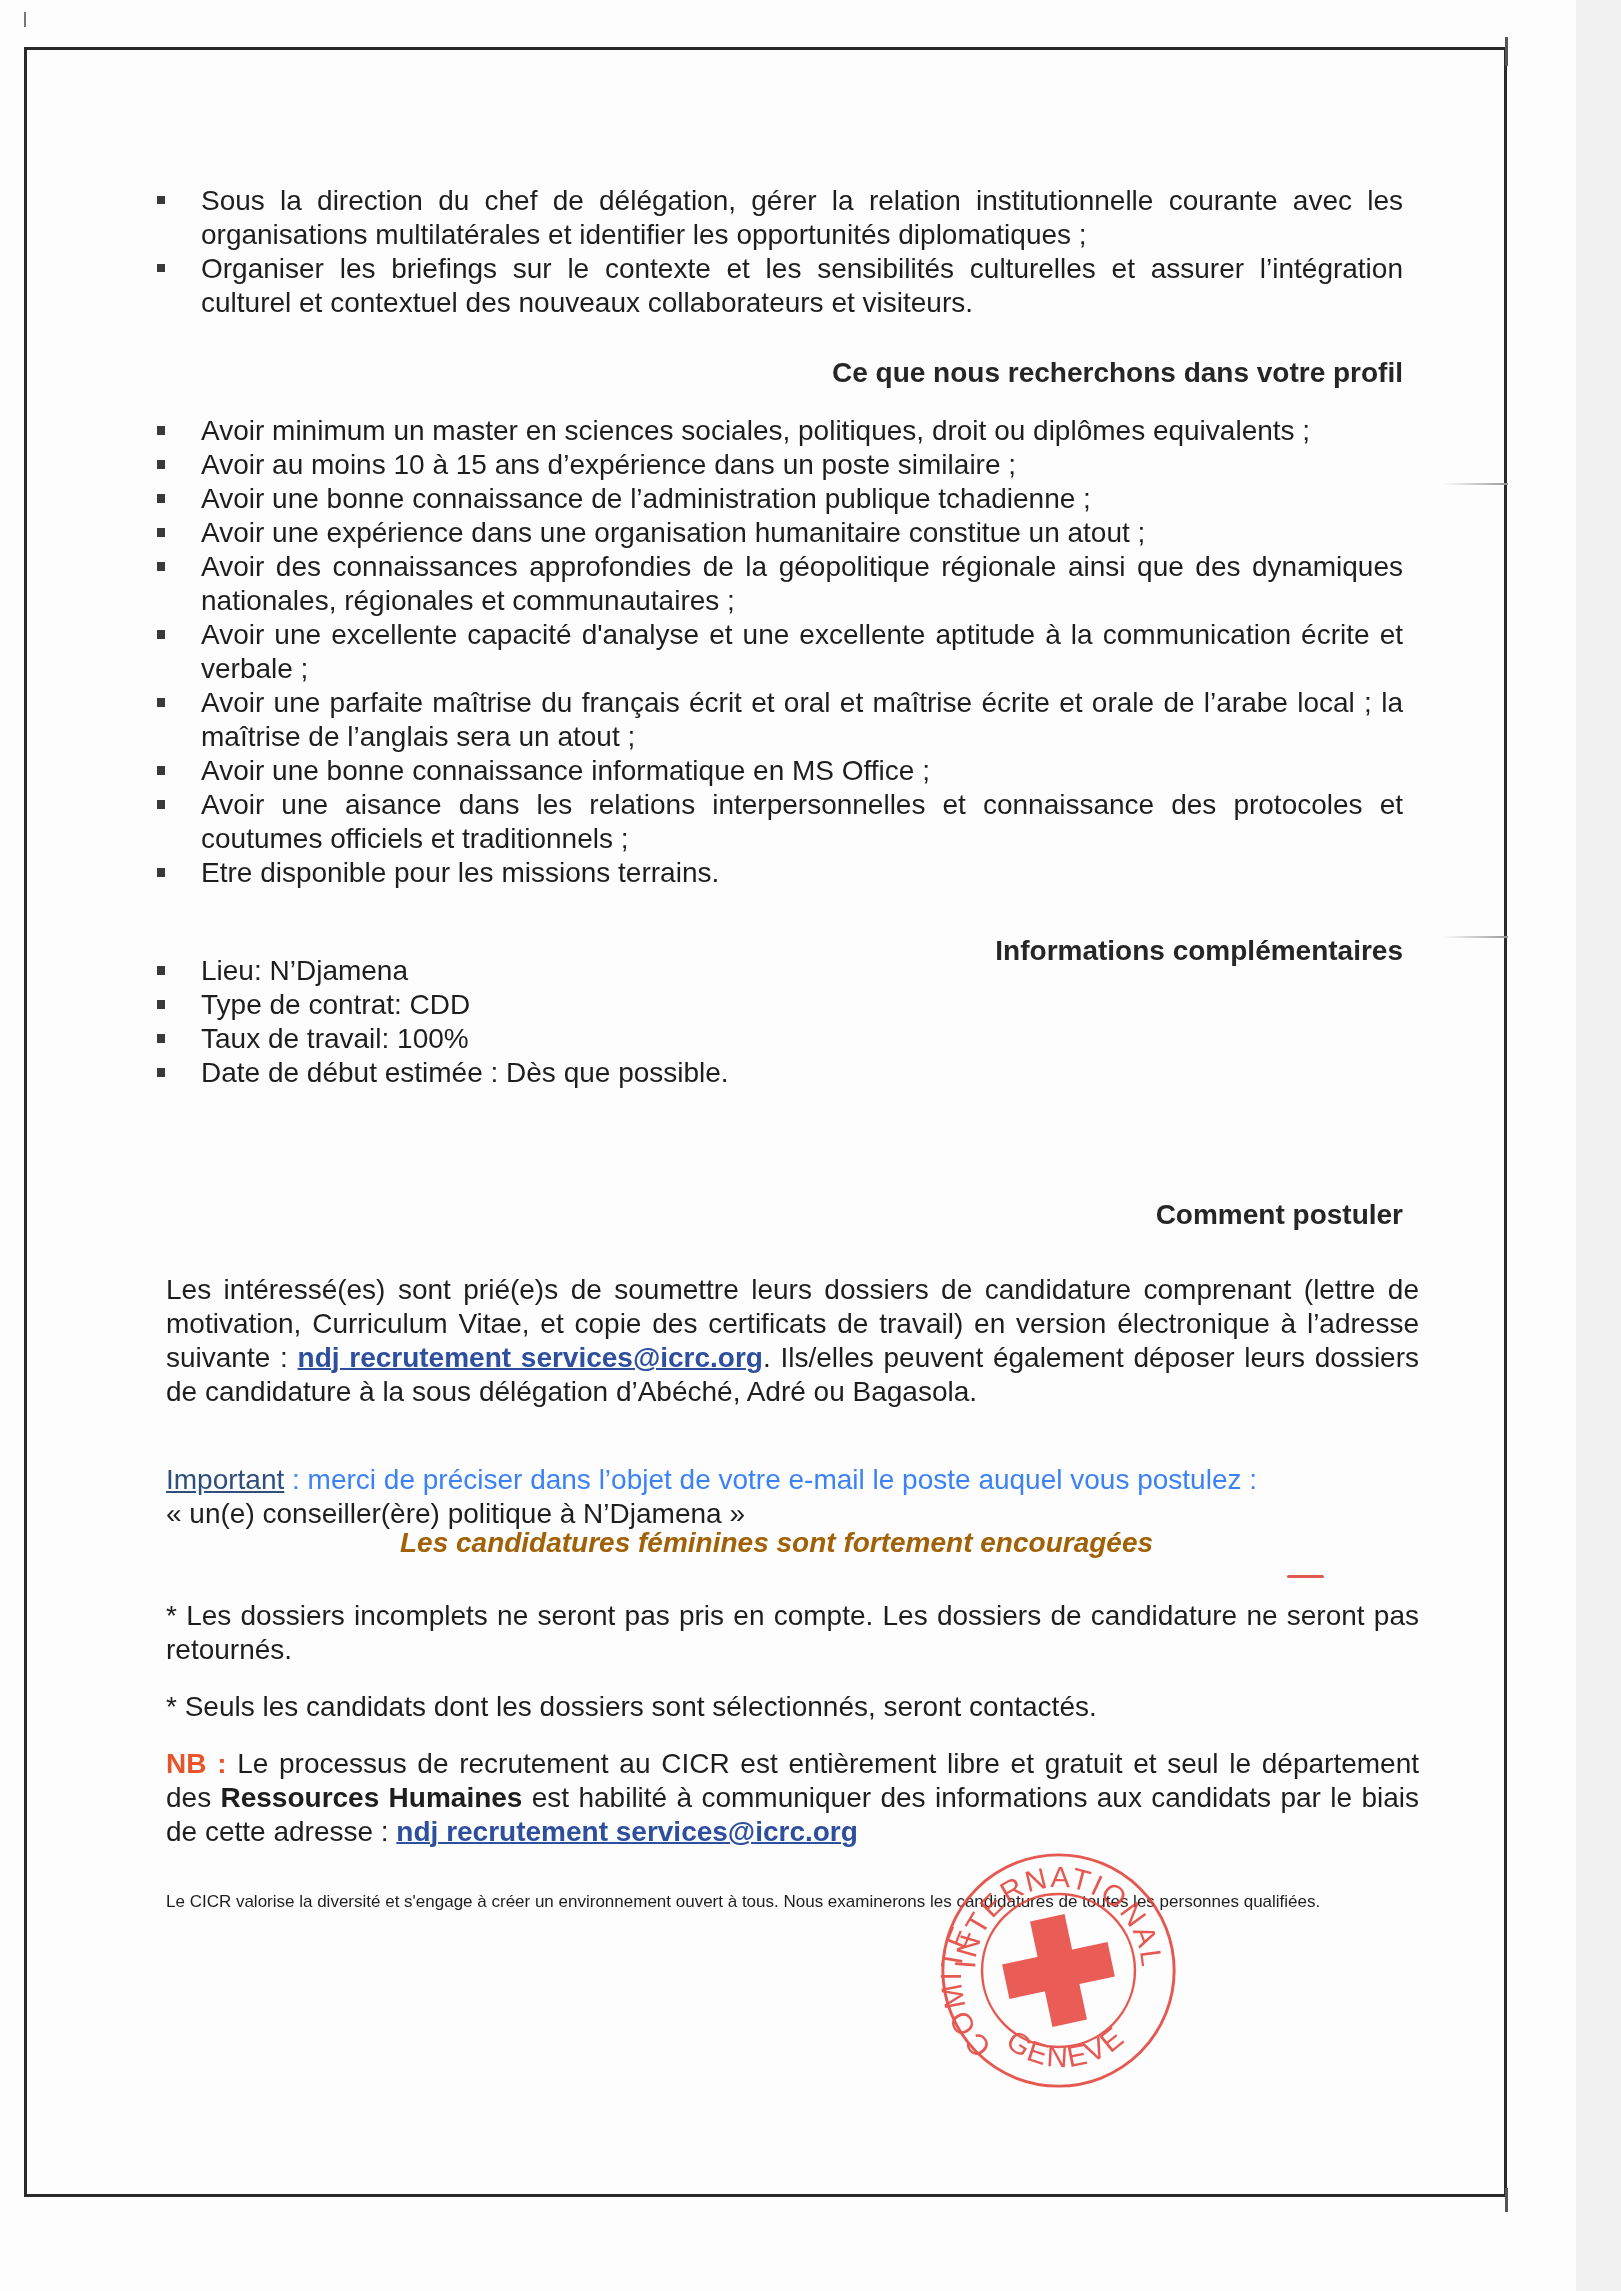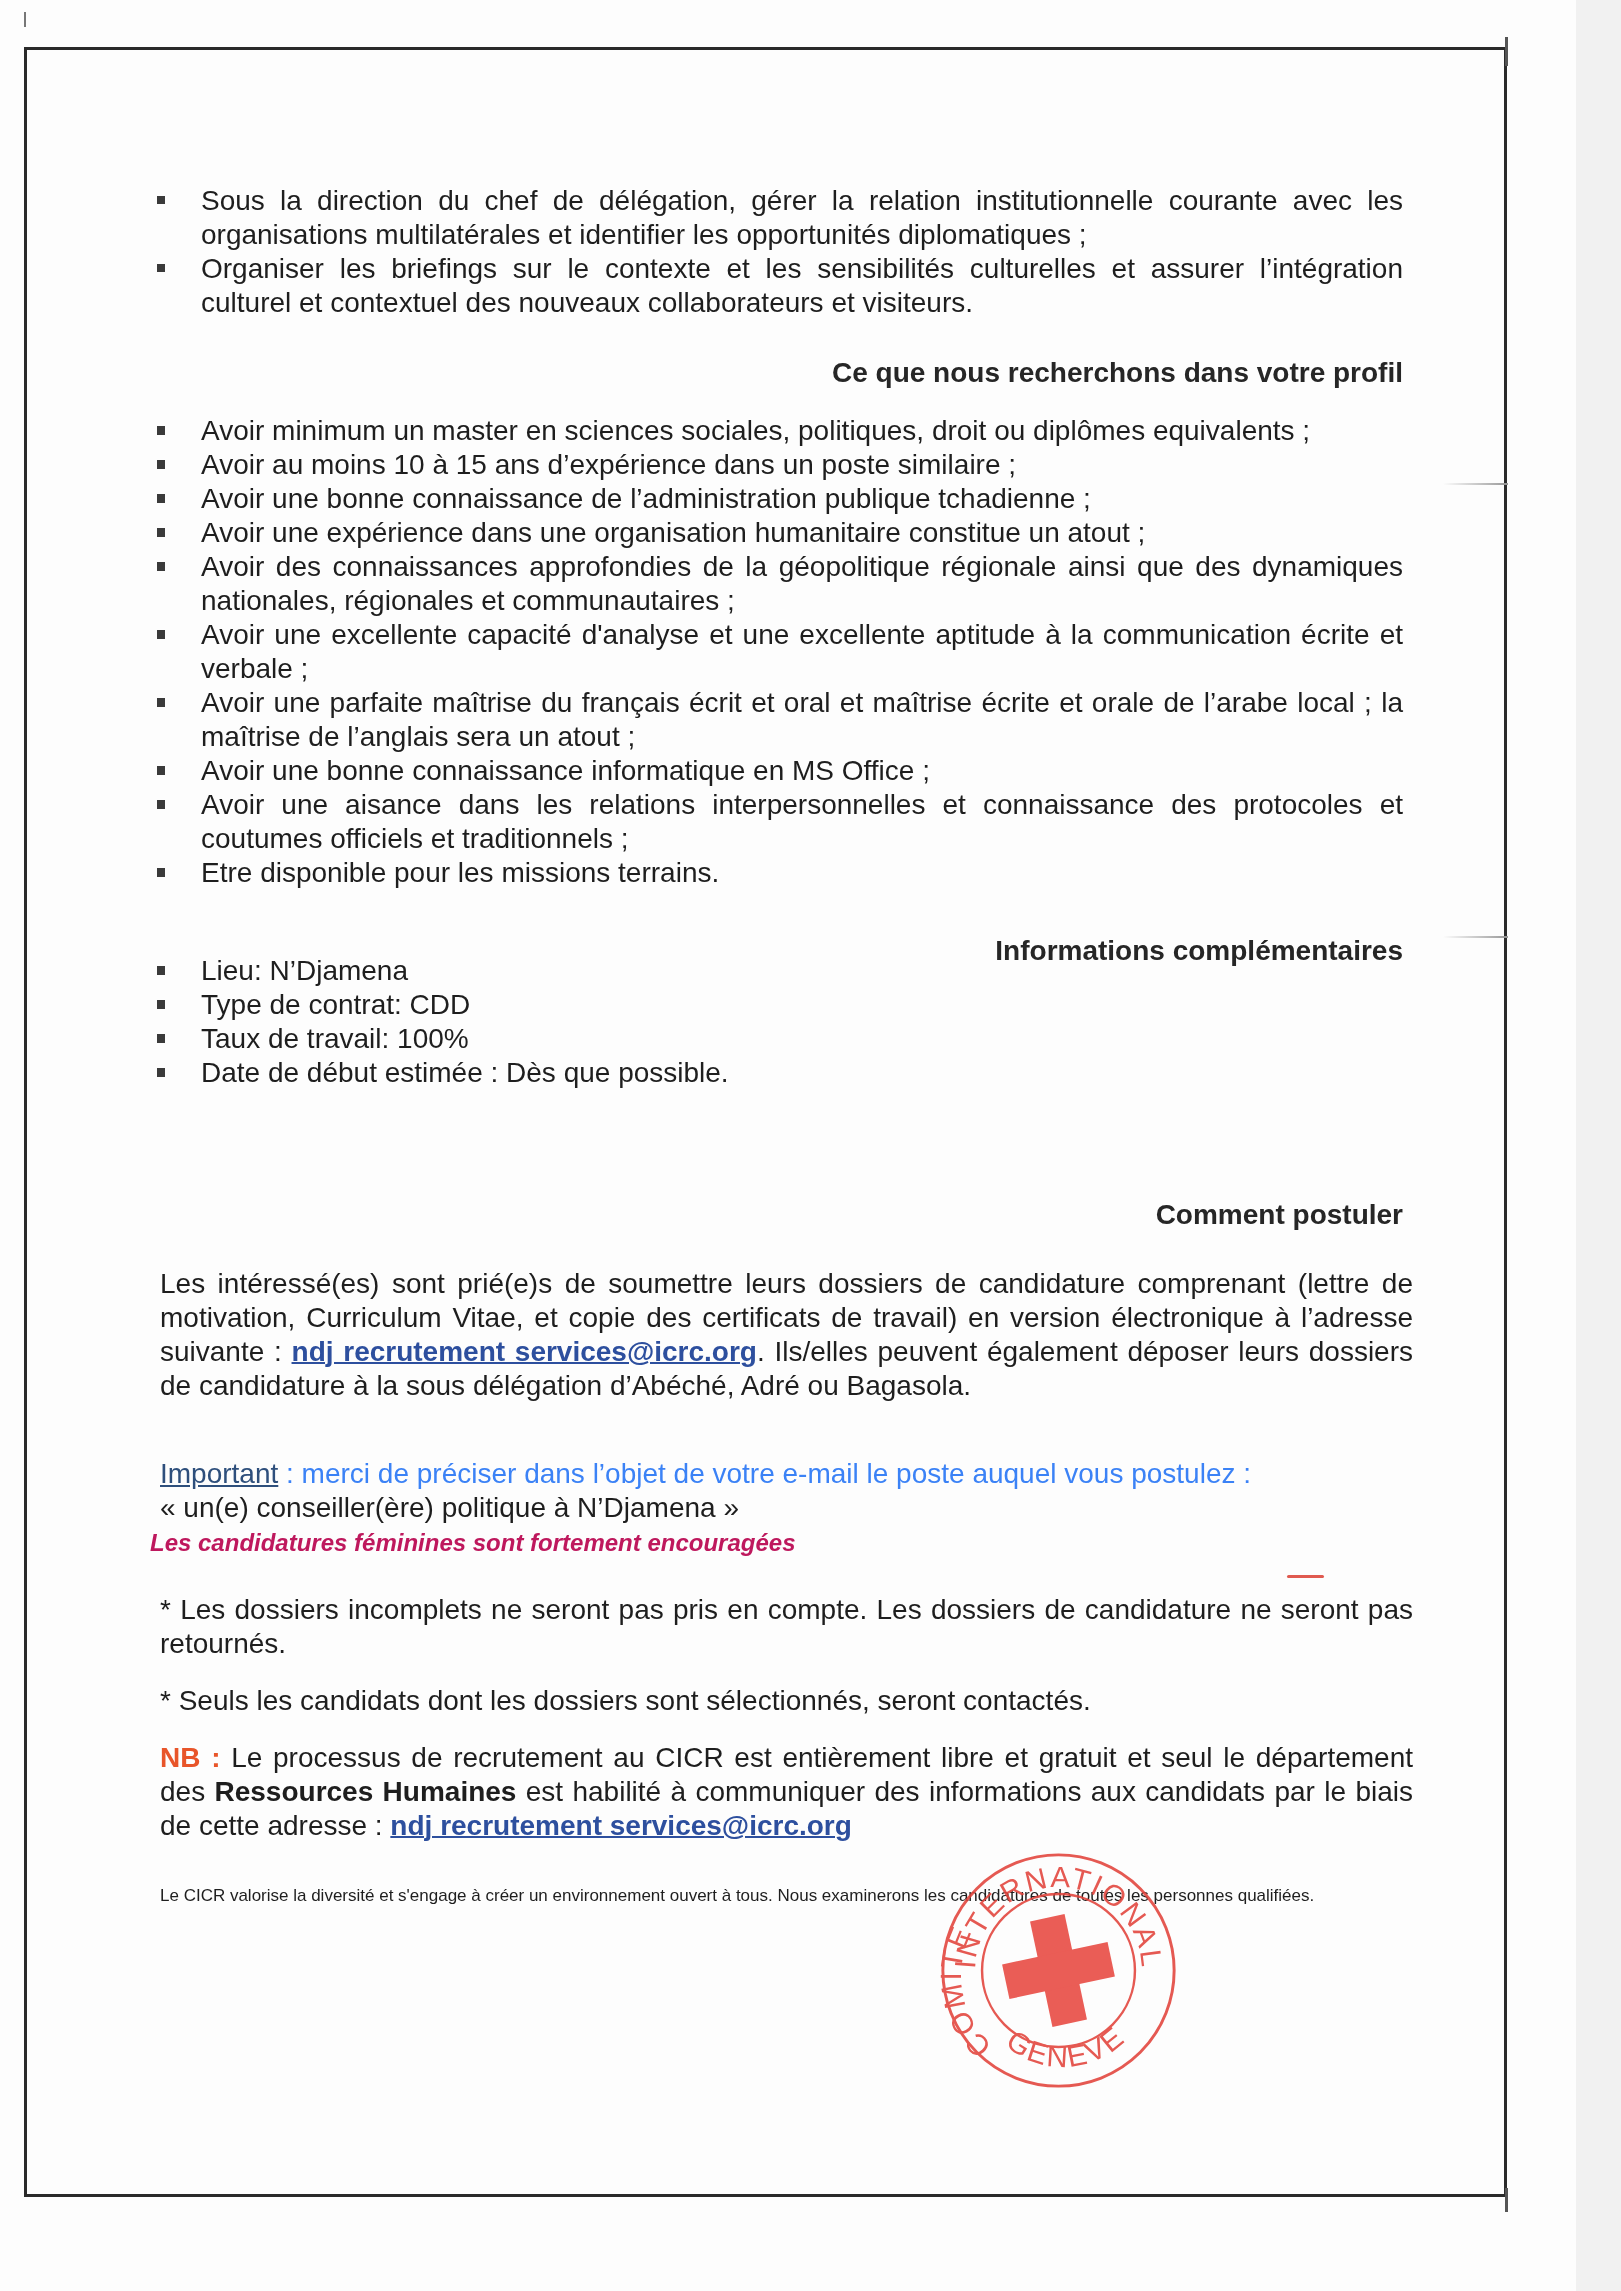--- a/index.html
+++ b/index.html
@@ -26,25 +26,25 @@
     position: relative; padding-left: 51px; font-size: 28px; line-height: 34px;
     text-align: justify; text-align-last: left;
   }
   ul.sq li .bul {
     position: absolute; left: 6.9px; top: 11.8px; width: 7.8px; height: 8.8px; background: #3a3a3a;
   }
   ul.sq.info li { padding-left: 51px; }
 
   h2 { margin: 0; font-size: 28px; font-weight: bold; line-height: 34px; color: #262626; text-align: right; }
 
-  p { margin: 10px; font-size: 28px; line-height: 34px; text-align: justify; }
+  p { margin: 16px; font-size: 28px; line-height: 34px; text-align: justify; }
   .email { color: #2d4f9e; font-weight: bold; text-decoration: underline; text-decoration-thickness: 2px; }
   .important-label { color: #2e4f7c; text-decoration: underline; }
   .important-text { color: #3b82f6; }
-  .fem { color: #be185d; font-style: italic; font-weight: bold; font-size: 24px; line-height: 34px; }
+  .fem { color: #a16207; font-style: italic; font-weight: bold; font-size: 28px; line-height: 34px; text-align: center; }
   .nb { color: #e8552a; font-weight: bold; }
   .ital { font-size: 17px; line-height: 26.5px; }
 
   .stamp { position: absolute; left: 936px; top: 1848px; width: 245px; height: 245px; opacity: 0.88; }
   .red-tick { position: absolute; left: 1287px; top: 1575px; width: 37px; height: 2.9px; background: #e05a50; border-radius: 2px; }
 </style>
 </head>
 <body>
 
 <div class="right-strip"></div>

